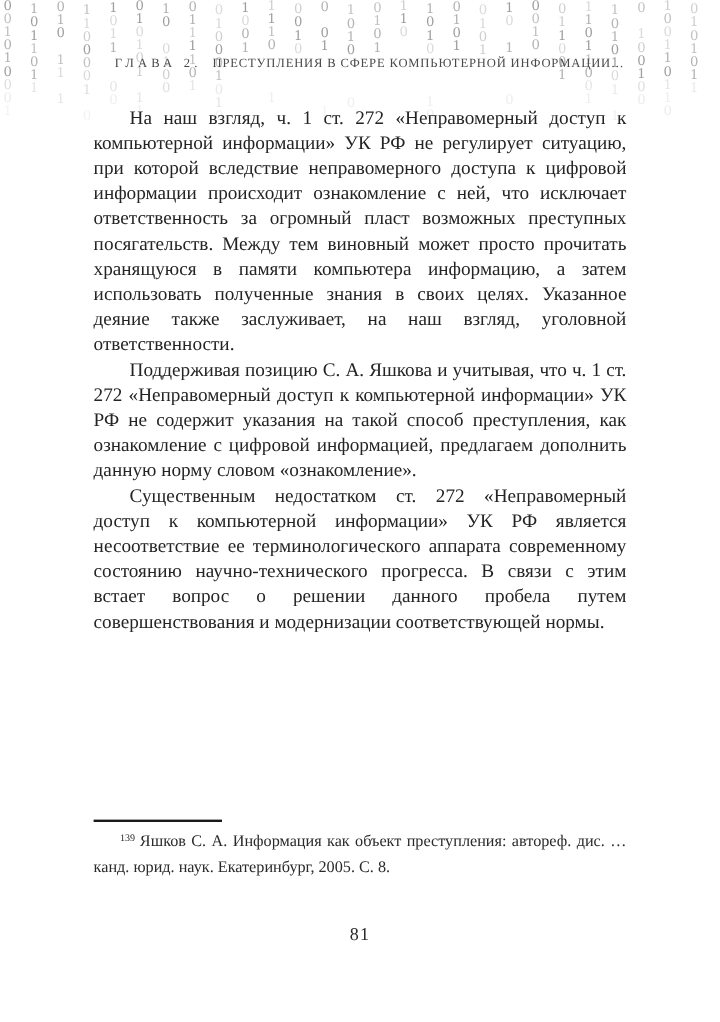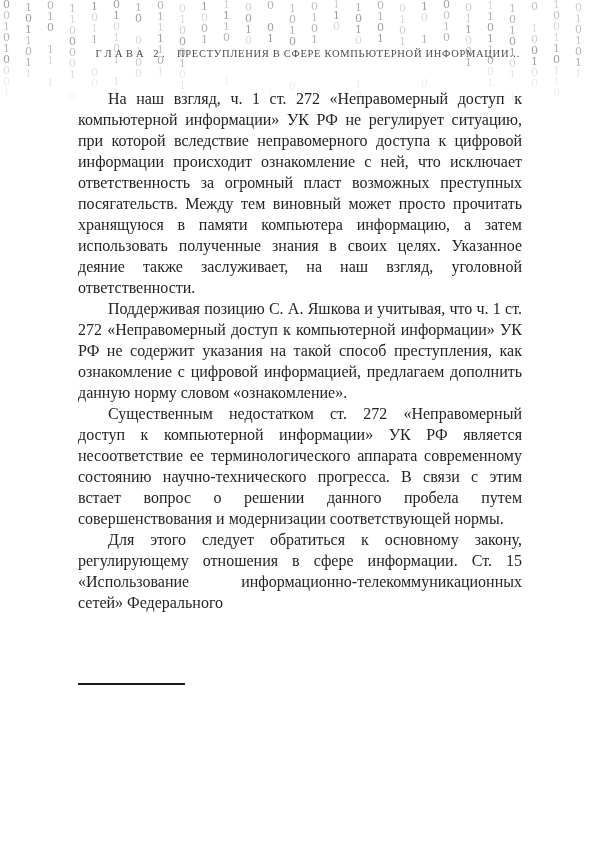--- a/index.html
+++ b/index.html
@@ -242,22 +242,23 @@
     </div>
 
   <div class="running-head">
     <span class="chapter">ГЛАВА 2.</span><span class="title">ПРЕСТУПЛЕНИЯ В СФЕРЕ КОМПЬЮТЕРНОЙ ИНФОРМАЦИИ…</span>
   </div>
 
   <div class="body-text">
     <p>На наш взгляд, ч. 1 ст. 272 «Неправомерный доступ к компьютерной информации» УК РФ не регулирует ситуацию, при которой вследствие неправомерного доступа к цифровой информации происходит ознакомление с ней, что исключает ответственность за огромный пласт возможных преступных посягательств. Между тем виновный может просто прочитать хранящуюся в памяти компьютера информацию, а затем использовать полученные знания в своих целях. Указанное деяние также заслуживает, на наш взгляд, уголовной ответственности.</p>
     <p>Поддерживая позицию С. А. Яшкова и учитывая, что ч. 1 ст. 272 «Неправомерный доступ к компьютерной информации» УК РФ не содержит указания на такой способ преступления, как ознакомление с цифровой информацией, предлагаем дополнить данную норму словом «ознакомление».</p>
     <p>Существенным недостатком ст. 272 «Неправомерный доступ к компьютерной информации» УК РФ является несоответствие ее терминологического аппарата современному состоянию научно-технического прогресса. В связи с этим встает вопрос о решении данного пробела путем совершенствования и модернизации соответствующей нормы.</p>
-    <p>Для этого следует обратиться к основному закону, регулирующему отношения в сфере информации. Ст. 15 «Использование информационно-телекоммуникационных сетей» Федерального</p>
   </div>
 
   <div class="footnote-rule"></div>
 
   <div class="footnotes">
+    <p><sup>139</sup><span>Яшков С. А. Информация как объект преступления: автореф. дис. … канд. юрид. наук. Екатеринбург, 2005. С. 8.</span></p>
   </div>
 
+  <div class="page-number">81</div>
 
 </div>
 
 </body></html>

